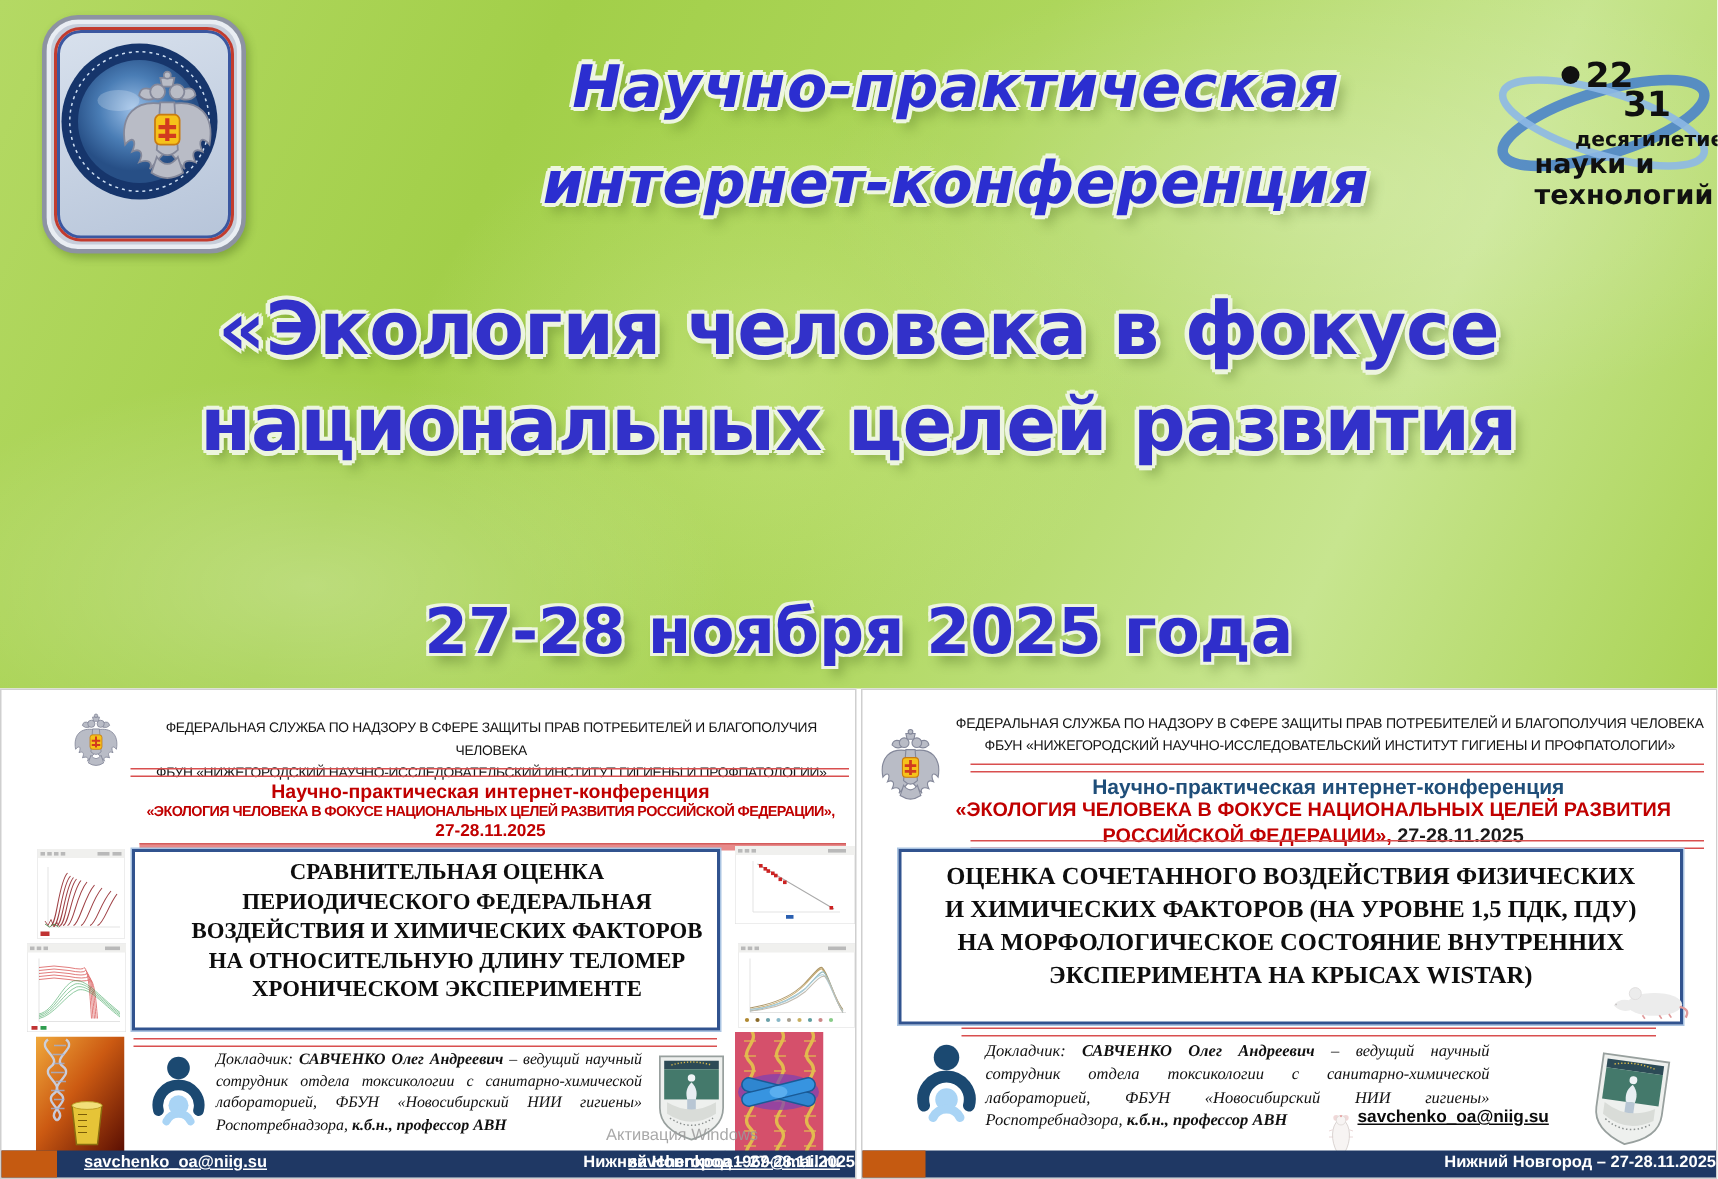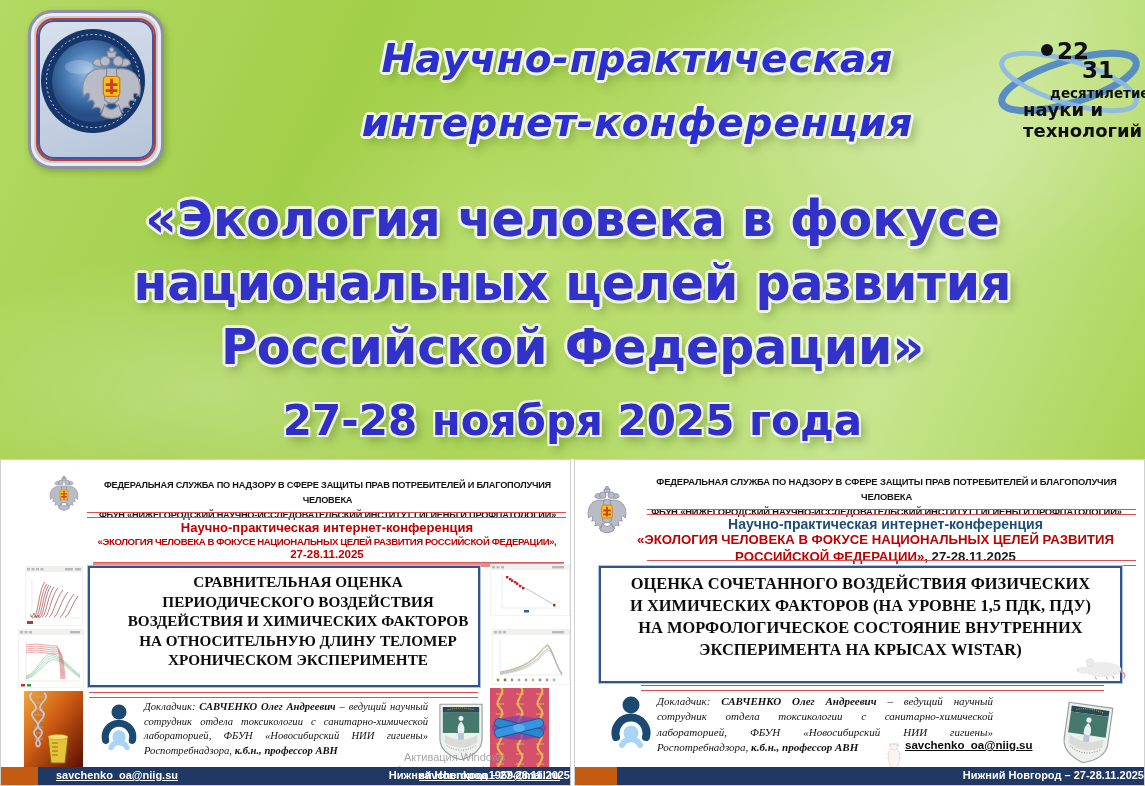--- a/index.html
+++ b/index.html
@@ -53,21 +53,21 @@
   .decade-num-31{position:absolute;left:89px;top:27px;font-family:"DejaVu Sans",sans-serif;font-weight:bold;font-size:23px;color:#101010;}
   .decade-t1{position:absolute;left:57px;top:55px;font-family:"DejaVu Sans",sans-serif;font-weight:bold;font-size:13.5px;color:#101010;}
   .decade-t2{position:absolute;left:30px;top:69px;font-family:"DejaVu Sans",sans-serif;font-weight:bold;font-size:18px;color:#101010;}
   
   .slide{
     position:absolute;top:459px;width:571px;height:327px;background:#fff;
     border:1px solid #cfcfcf;box-sizing:border-box;
   }
   .slide-left{left:0;}
   .slide-right{left:574px;}
-  .org-lines{position:absolute;text-align:center;font-weight:bold;color:#141414;}
+  .org-lines{position:absolute;text-align:center;font-weight:normal;color:#141414;}
   .slide-left .org-lines{left:86px;right:2px;top:18px;font-size:9.2px;line-height:15px;letter-spacing:-0.2px;}
   .slide-right .org-lines{left:58px;right:4px;top:14px;font-size:9.4px;line-height:15px;letter-spacing:-0.15px;}
   .dline{position:absolute;height:4px;border-top:1.6px solid #d94f4f;border-bottom:1.6px solid #d94f4f;}
   .conf1-left{position:absolute;left:86px;right:3px;top:60px;text-align:center;font-weight:bold;font-size:13px;color:#c00000;}
   .conf2-left{position:absolute;left:86px;right:3px;top:76px;text-align:center;font-weight:bold;font-size:9.6px;letter-spacing:-0.4px;color:#c00000;}
   .confdate-left{position:absolute;left:86px;right:3px;top:88px;text-align:center;font-weight:bold;font-size:11.5px;color:#c00000;}
   .thickline{position:absolute;left:92px;right:6px;top:102px;height:4px;background:#e78a8a;border-top:1px solid #d35c5c;}
   .conf1-right{position:absolute;left:58px;right:6px;top:56px;text-align:center;font-weight:bold;font-size:14px;color:#1f4e79;}
   .confred-right{position:absolute;left:40px;right:8px;top:72px;text-align:center;font-weight:bold;font-size:13.2px;line-height:16.5px;color:#c00000;}
   .confred-right .dateblk{color:#1a1a1a;}
@@ -174,21 +174,20 @@
     <span class="decade-t1">десятилетие</span>
     <span class="decade-t2">науки и технологий</span>
   </div>
 
   <div class="banner-sub" style="top:36px">Научно-практическая</div>
   <div class="banner-sub" style="top:100px">интернет-конференция</div>
 
   <div class="banner-title">
     <div>«Экология человека в фокусе</div>
     <div>национальных целей развития</div>
-    <div>Российской Федерации»</div>
   </div>
 
   <div class="banner-date">27-28 ноября 2025 года</div>
 </div>
 
 <div class="slide slide-left">
   <svg class="eagle-left" viewBox="0 0 60 70">
       <use href="#eagle"></use>
     </svg>
 
@@ -354,21 +353,21 @@
       </g>
       <ellipse cx="29" cy="40" rx="27" ry="12" fill="#7b3fb5" opacity="0.7"></ellipse>
       <rect x="4" y="35.5" width="50" height="9" rx="4.5" transform="rotate(14 29 40)" fill="#2f86d0" stroke="#195a96" stroke-width="1"></rect>
       <rect x="4" y="35.5" width="50" height="9" rx="4.5" transform="rotate(-14 29 40)" fill="#3794e0" stroke="#195a96" stroke-width="1"></rect>
       <ellipse cx="29" cy="40" rx="6" ry="4" fill="#63b4f2" opacity="0.8"></ellipse>
     </svg>
   </div>
 
   <div class="title-box title-box-left">
     <div>СРАВНИТЕЛЬНАЯ ОЦЕНКА</div>
-    <div>ПЕРИОДИЧЕСКОГО ВОЗДЕЙСТВИЯ</div>
+    <div>ПЕРИОДИЧЕСКОГО ФЕДЕРАЛЬНАЯ</div>
     <div>ВОЗДЕЙСТВИЯ И ХИМИЧЕСКИХ ФАКТОРОВ</div>
     <div>НА ОТНОСИТЕЛЬНУЮ ДЛИНУ ТЕЛОМЕР</div>
     <div>ХРОНИЧЕСКОМ ЭКСПЕРИМЕНТЕ</div>
   </div>
 
   <div class="dline" style="left:88px;right:92px;top:232px"></div>
 
   <svg class="person-icon" style="left:100px;top:244px;width:36px;height:48px" viewBox="0 0 40 54">
       <use href="#personIcon"></use>
     </svg>

